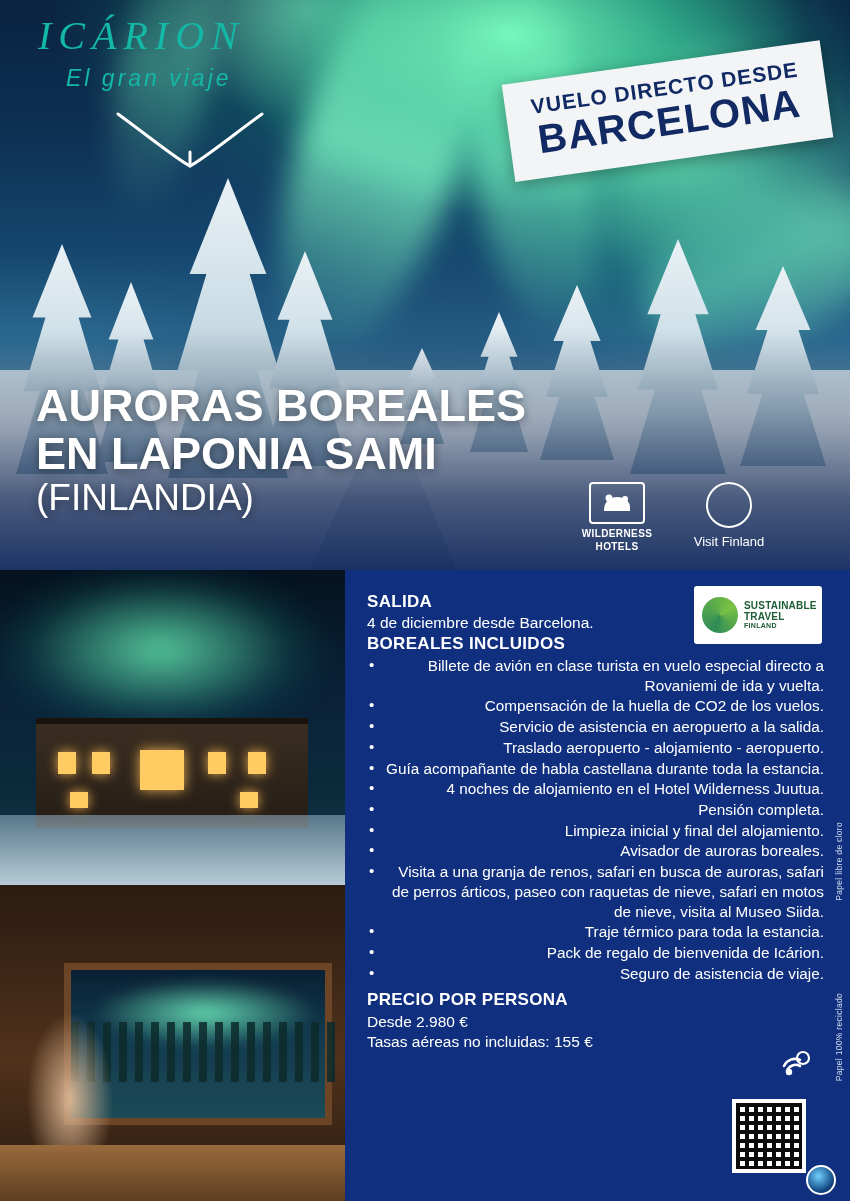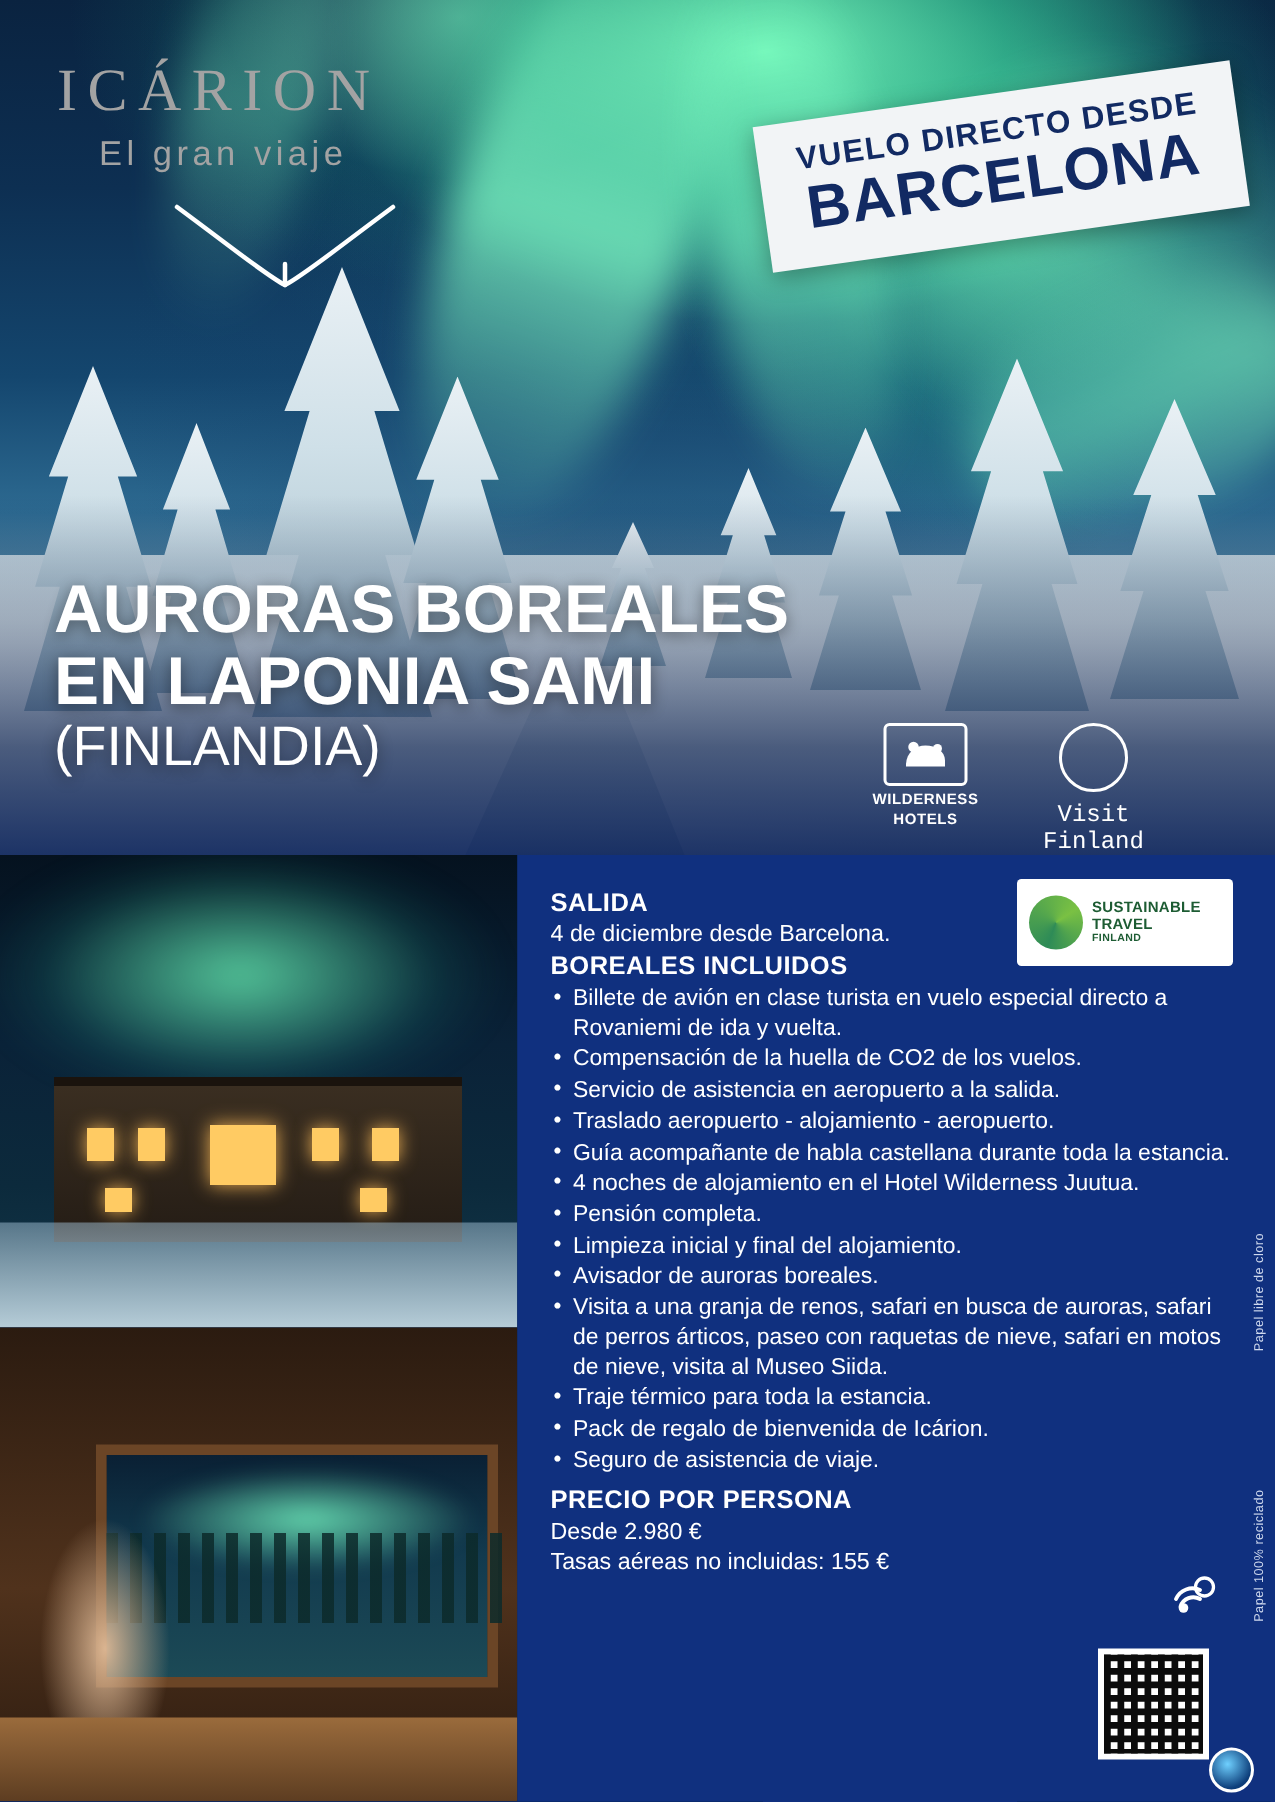--- a/index.html
+++ b/index.html
@@ -61,21 +61,21 @@
     background: linear-gradient(180deg, #eaf1f5 0%, #cfe0e8 40%, #9fb9c6 100%);
     clip-path: polygon(50% 0%, 82% 32%, 68% 32%, 92% 64%, 74% 64%, 100% 100%, 0% 100%, 26% 64%, 8% 64%, 32% 32%, 18% 32%);
   }
   .hero-bottom-fade {
     position: absolute; left: 0; bottom: 0; width: 850px; height: 240px;
     background: linear-gradient(180deg, rgba(7,30,70,0) 0%, rgba(7,30,70,0.30) 35%, rgba(9,32,78,0.72) 70%, rgba(11,35,90,0.92) 100%);
   }
 
   
   .logo {
-    position: absolute; left: 38px; top: 36px; width: 300px; color: #a3a3a3; z-index: 6;
+    position: absolute; left: 38px; top: 12px; width: 300px; color: #14b8a6; z-index: 6; font-style: italic;
   }
   .logo-name {
     font-size: 40px; letter-spacing: 7px; font-weight: 400;
     font-family: "Liberation Serif", serif;
   }
   .logo-tag {
     margin-top: 6px; font-size: 23px; letter-spacing: 3px; font-weight: 300; text-align: left;
     padding-left: 28px;
   }
   .logo-swoosh { position: absolute; left: 78px; top: 96px; width: 150px; height: 60px; }
@@ -109,21 +109,21 @@
   .hl-box {
     width: 56px; height: 42px; margin: 0 auto 4px auto;
     border: 2px solid #fff; border-radius: 4px;
     display: flex; align-items: center; justify-content: center;
   }
   .hl-circ {
     width: 46px; height: 46px; margin: 0 auto 6px auto;
     border: 2px solid #fff; border-radius: 50%;
   }
   .hl-t1 { font-size: 10px; font-weight: 700; letter-spacing: .4px; line-height: 1.25; }
-  .hl-t2 { font-size: 16px; font-weight: 400; font-family: Liberation Mono, monospace; }
+  .hl-t2 { font-size: 13px; font-weight: 400; }
 
   
   .leftcol {
     position: absolute; left: 0; top: 570px; width: 345px; height: 631px; overflow: hidden;
   }
   .img-lodge {
     position: absolute; left: 0; top: 0; width: 345px; height: 315px; overflow: hidden;
     background: linear-gradient(180deg, #05121f 0%, #0a2238 40%, #0c2a3c 70%, #13384a 100%);
   }
   .lodge-aurora {
@@ -174,36 +174,36 @@
 
   
   .rightcol {
     position: absolute; left: 345px; top: 570px; width: 505px; height: 631px;
     background: #10307f;
     color: #ffffff;
     padding: 22px 26px 0 22px;
   }
   .stf-badge {
     position: absolute; right: 28px; top: 16px;
-    width: 144px; height: 58px; background: #fff; border-radius: 3px;
+    width: 128px; height: 58px; background: #fff; border-radius: 3px;
     display: flex; align-items: center; gap: 6px; padding: 6px 8px;
   }
   .stf-leaf {
     width: 36px; height: 36px; border-radius: 50%;
     background: conic-gradient(from 200deg, #2e8b57, #7ac143 60%, #2e8b57);
     flex: none;
   }
   .stf-text { color: #1d5c33; font-size: 10px; font-weight: 700; line-height: 1.12; letter-spacing: .2px; }
   .stf-text .sml { font-size: 7px; font-weight: 700; letter-spacing: .3px; }
 
   h2.sec {
     font-size: 17px; font-weight: 800; letter-spacing: .3px; margin-bottom: 2px;
   }
   .sec-sub { font-size: 15.5px; font-weight: 400; margin-bottom: 2px; }
-  ul.incl { list-style: none; margin: 2px 0 0 0; }
+  ul.incl { list-style: none; margin: 2px 0 0 0; text-align: right; }
   ul.incl li {
     position: relative; padding-left: 15px; font-size: 15.3px; line-height: 1.29; margin-bottom: 1px;
   }
   ul.incl li:before {
     content: "•"; position: absolute; left: 2px; top: -1px; font-size: 15px;
   }
   .price-block { margin-top: 6px; }
   .price-line { font-size: 15.5px; line-height: 1.33; }
 
   

